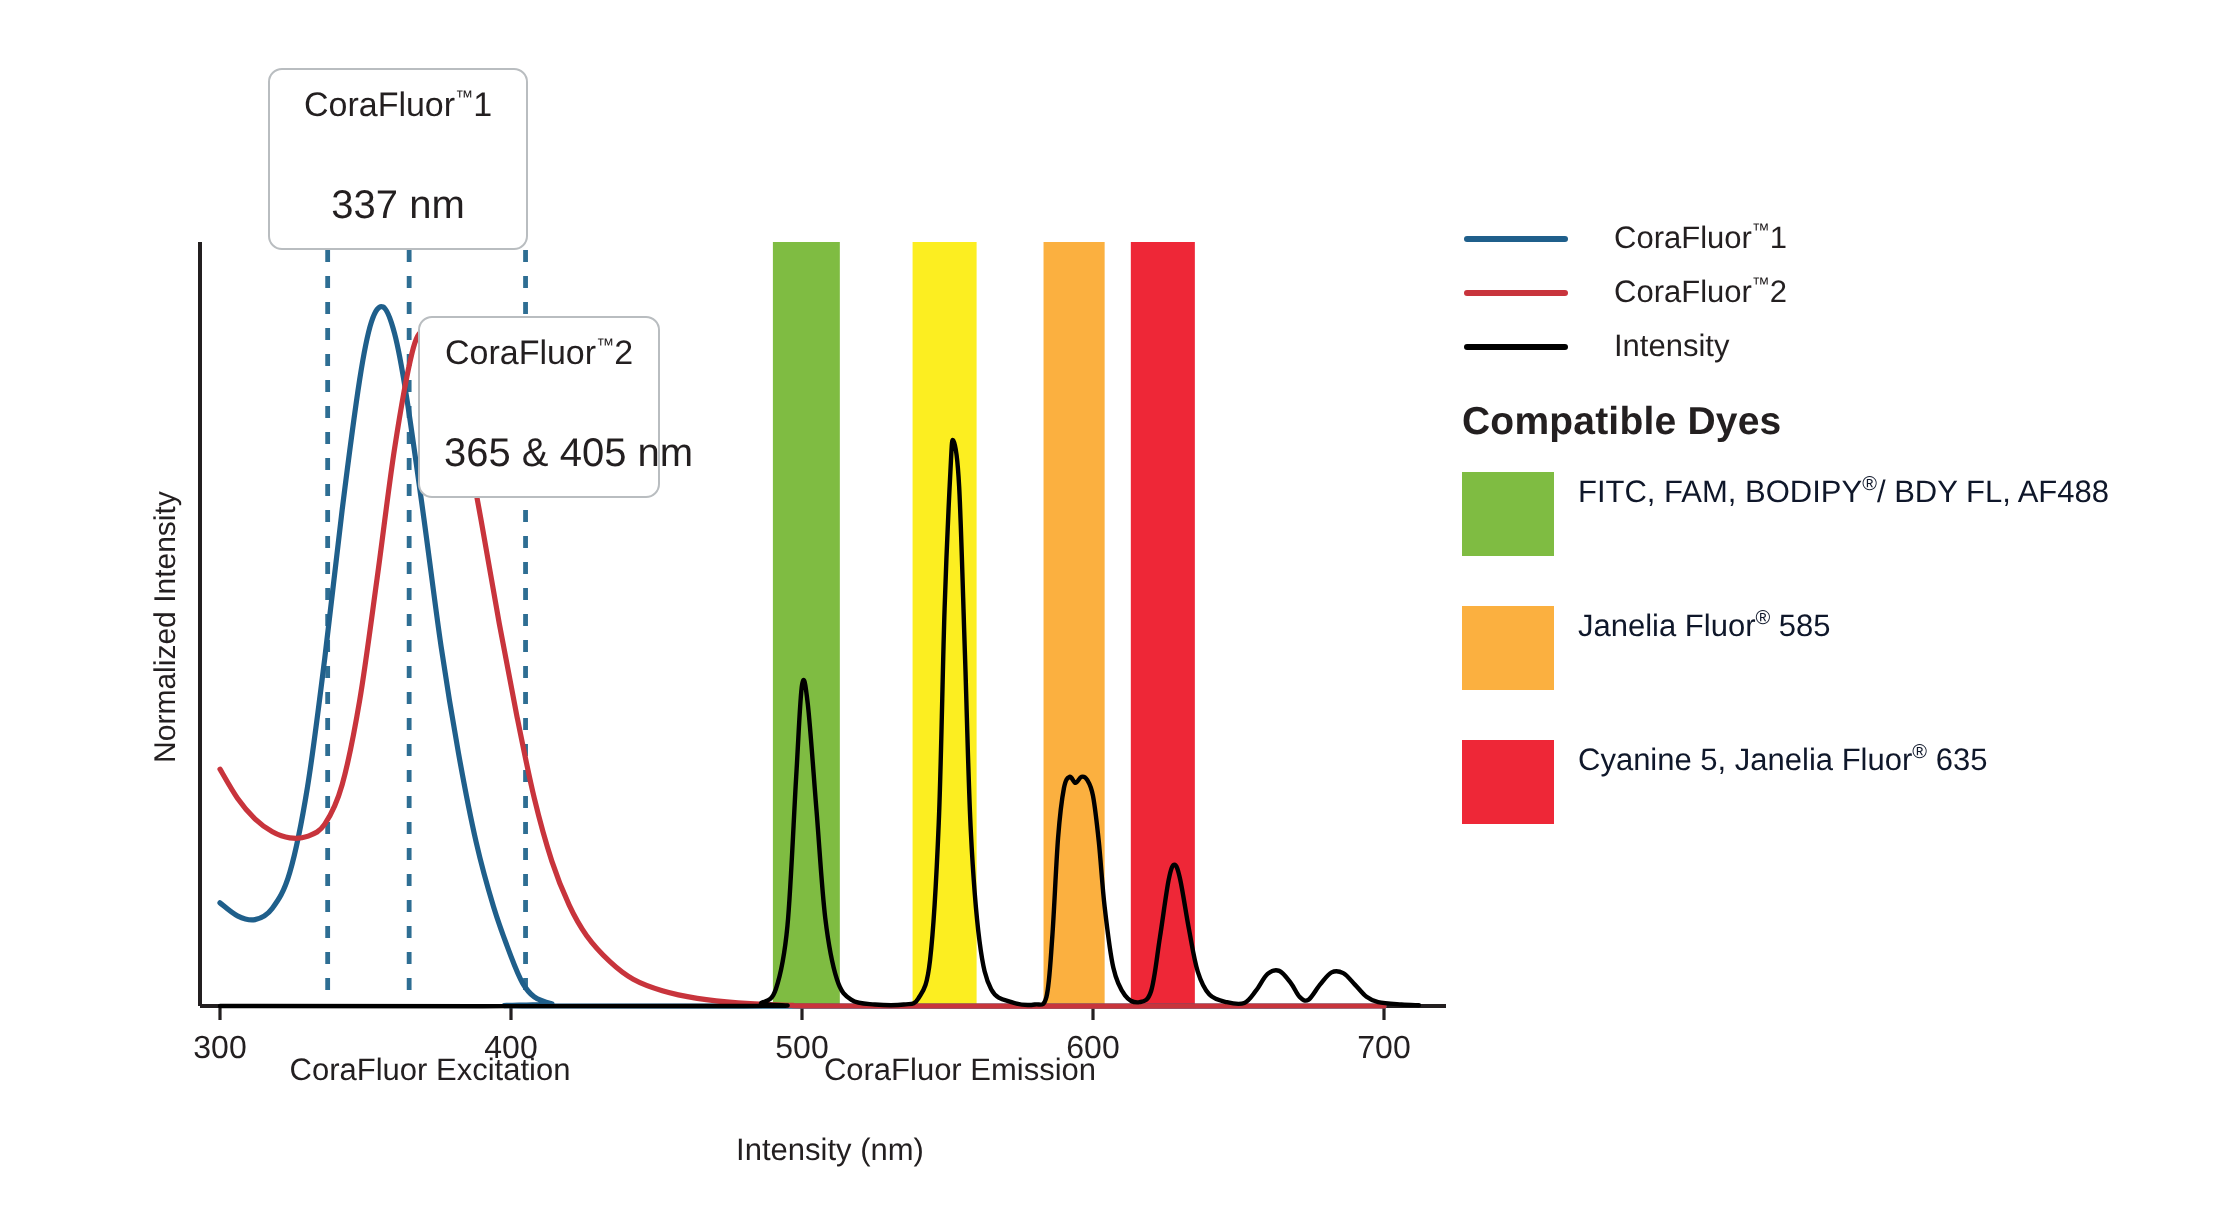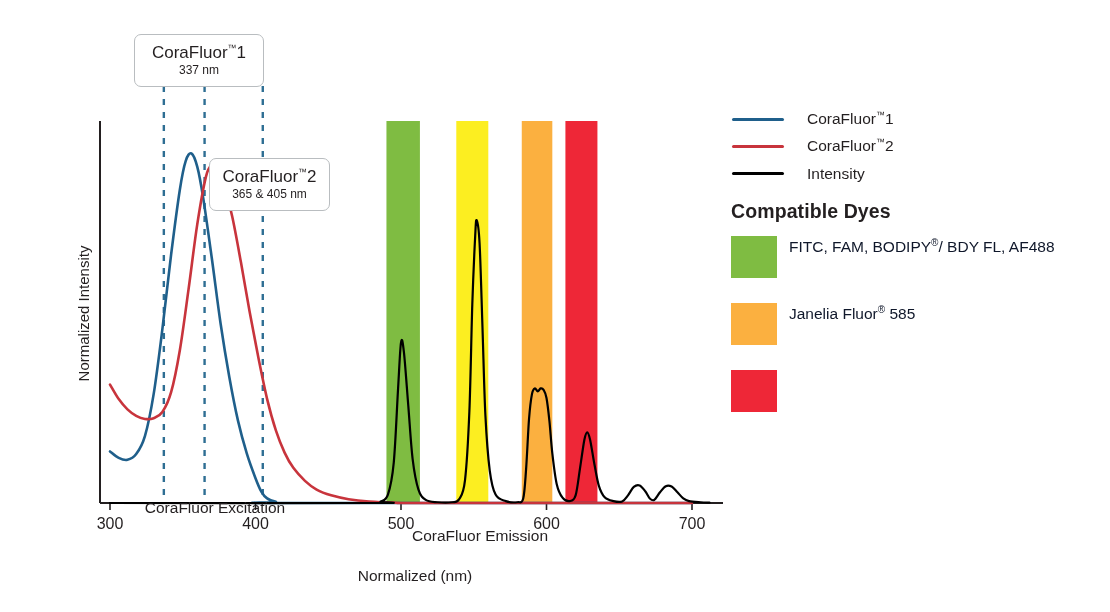--- a/index.html
+++ b/index.html
@@ -42,36 +42,36 @@
     border: 1px solid #b9bdc0;
     border-radius: 7px;
     background: #ffffff;
     text-align: center;
     color: #231f20;
     line-height: 1.25;
     padding: 7px 12px 8px 12px;
     white-space: nowrap;
   }
   .callout .ln1 { font-size: 17px; display: block; }
-  .callout .ln2 { font-size: 12px; display: block; }
+  .callout .ln2 { font-size: 20px; display: block; margin-top: 28px; }
   .tm {
     font-size: 9px;
     vertical-align: super;
     letter-spacing: 0;
   }
   #callout-1 { left: 134px; top: 34px; width: 130px; }
   #callout-2 { left: 209px; top: 158px; width: 121px; }
   .axis-sublabel {
     position: absolute;
     font-size: 15.5px;
     color: #231f20;
     text-align: center;
     white-space: nowrap;
   }
-  #sub-exc { left: 140px; top: 499px; width: 150px; }
+  #sub-exc { left: 140px; top: 527px; width: 150px; }
   #sub-emi { left: 405px; top: 527px; width: 150px; }
   #xaxis-title {
     position: absolute;
     left: 290px;
     top: 567px;
     width: 250px;
     text-align: center;
     font-size: 15.5px;
     color: #231f20;
     white-space: nowrap;
@@ -194,21 +194,21 @@
     <span class="ln2">337 nm</span>
   </div>
 
   <div class="callout" id="callout-2">
     <span class="ln1"><span>CoraFluor</span><span class="tm">™</span><span>2</span></span>
     <span class="ln2">365 &amp; 405 nm</span>
   </div>
 
   <div class="axis-sublabel" id="sub-exc">CoraFluor Excitation</div>
   <div class="axis-sublabel" id="sub-emi">CoraFluor Emission</div>
-  <div id="xaxis-title">Normalized (nm)</div>
+  <div id="xaxis-title">Intensity (nm)</div>
   <div id="yaxis-title">Normalized Intensity</div>
 
   <div class="legend">
     <div class="legend-row">
       <span class="legend-swatch-line" id="lg-sw-0" style="background: rgb(31, 95, 139);"></span>
       <span class="legend-label"><span>CoraFluor</span><span class="tm">™</span><span>1</span></span>
     </div>
     <div class="legend-row">
       <span class="legend-swatch-line" id="lg-sw-1" style="background: rgb(200, 52, 60);"></span>
       <span class="legend-label"><span>CoraFluor</span><span class="tm">™</span><span>2</span></span>
@@ -225,16 +225,17 @@
     <div class="dye-row">
       <span class="dye-swatch" id="dye-sw-0" style="background: rgb(127, 188, 66);"></span>
       <span class="dye-label" id="dye-lb-0">FITC, FAM, BODIPY<span class="reg">®</span>/ BDY FL, AF488</span>
     </div>
     <div class="dye-row">
       <span class="dye-swatch" id="dye-sw-2" style="background: rgb(251, 176, 64);"></span>
       <span class="dye-label" id="dye-lb-2">Janelia Fluor<span class="reg">®</span> 585</span>
     </div>
     <div class="dye-row">
       <span class="dye-swatch" id="dye-sw-3" style="background: rgb(238, 39, 55);"></span>
+      <span class="dye-label" id="dye-lb-3">Cyanine 5, Janelia Fluor<span class="reg">®</span> 635</span>
     </div>
   </div>
 
 </div>
 
 </body></html>

